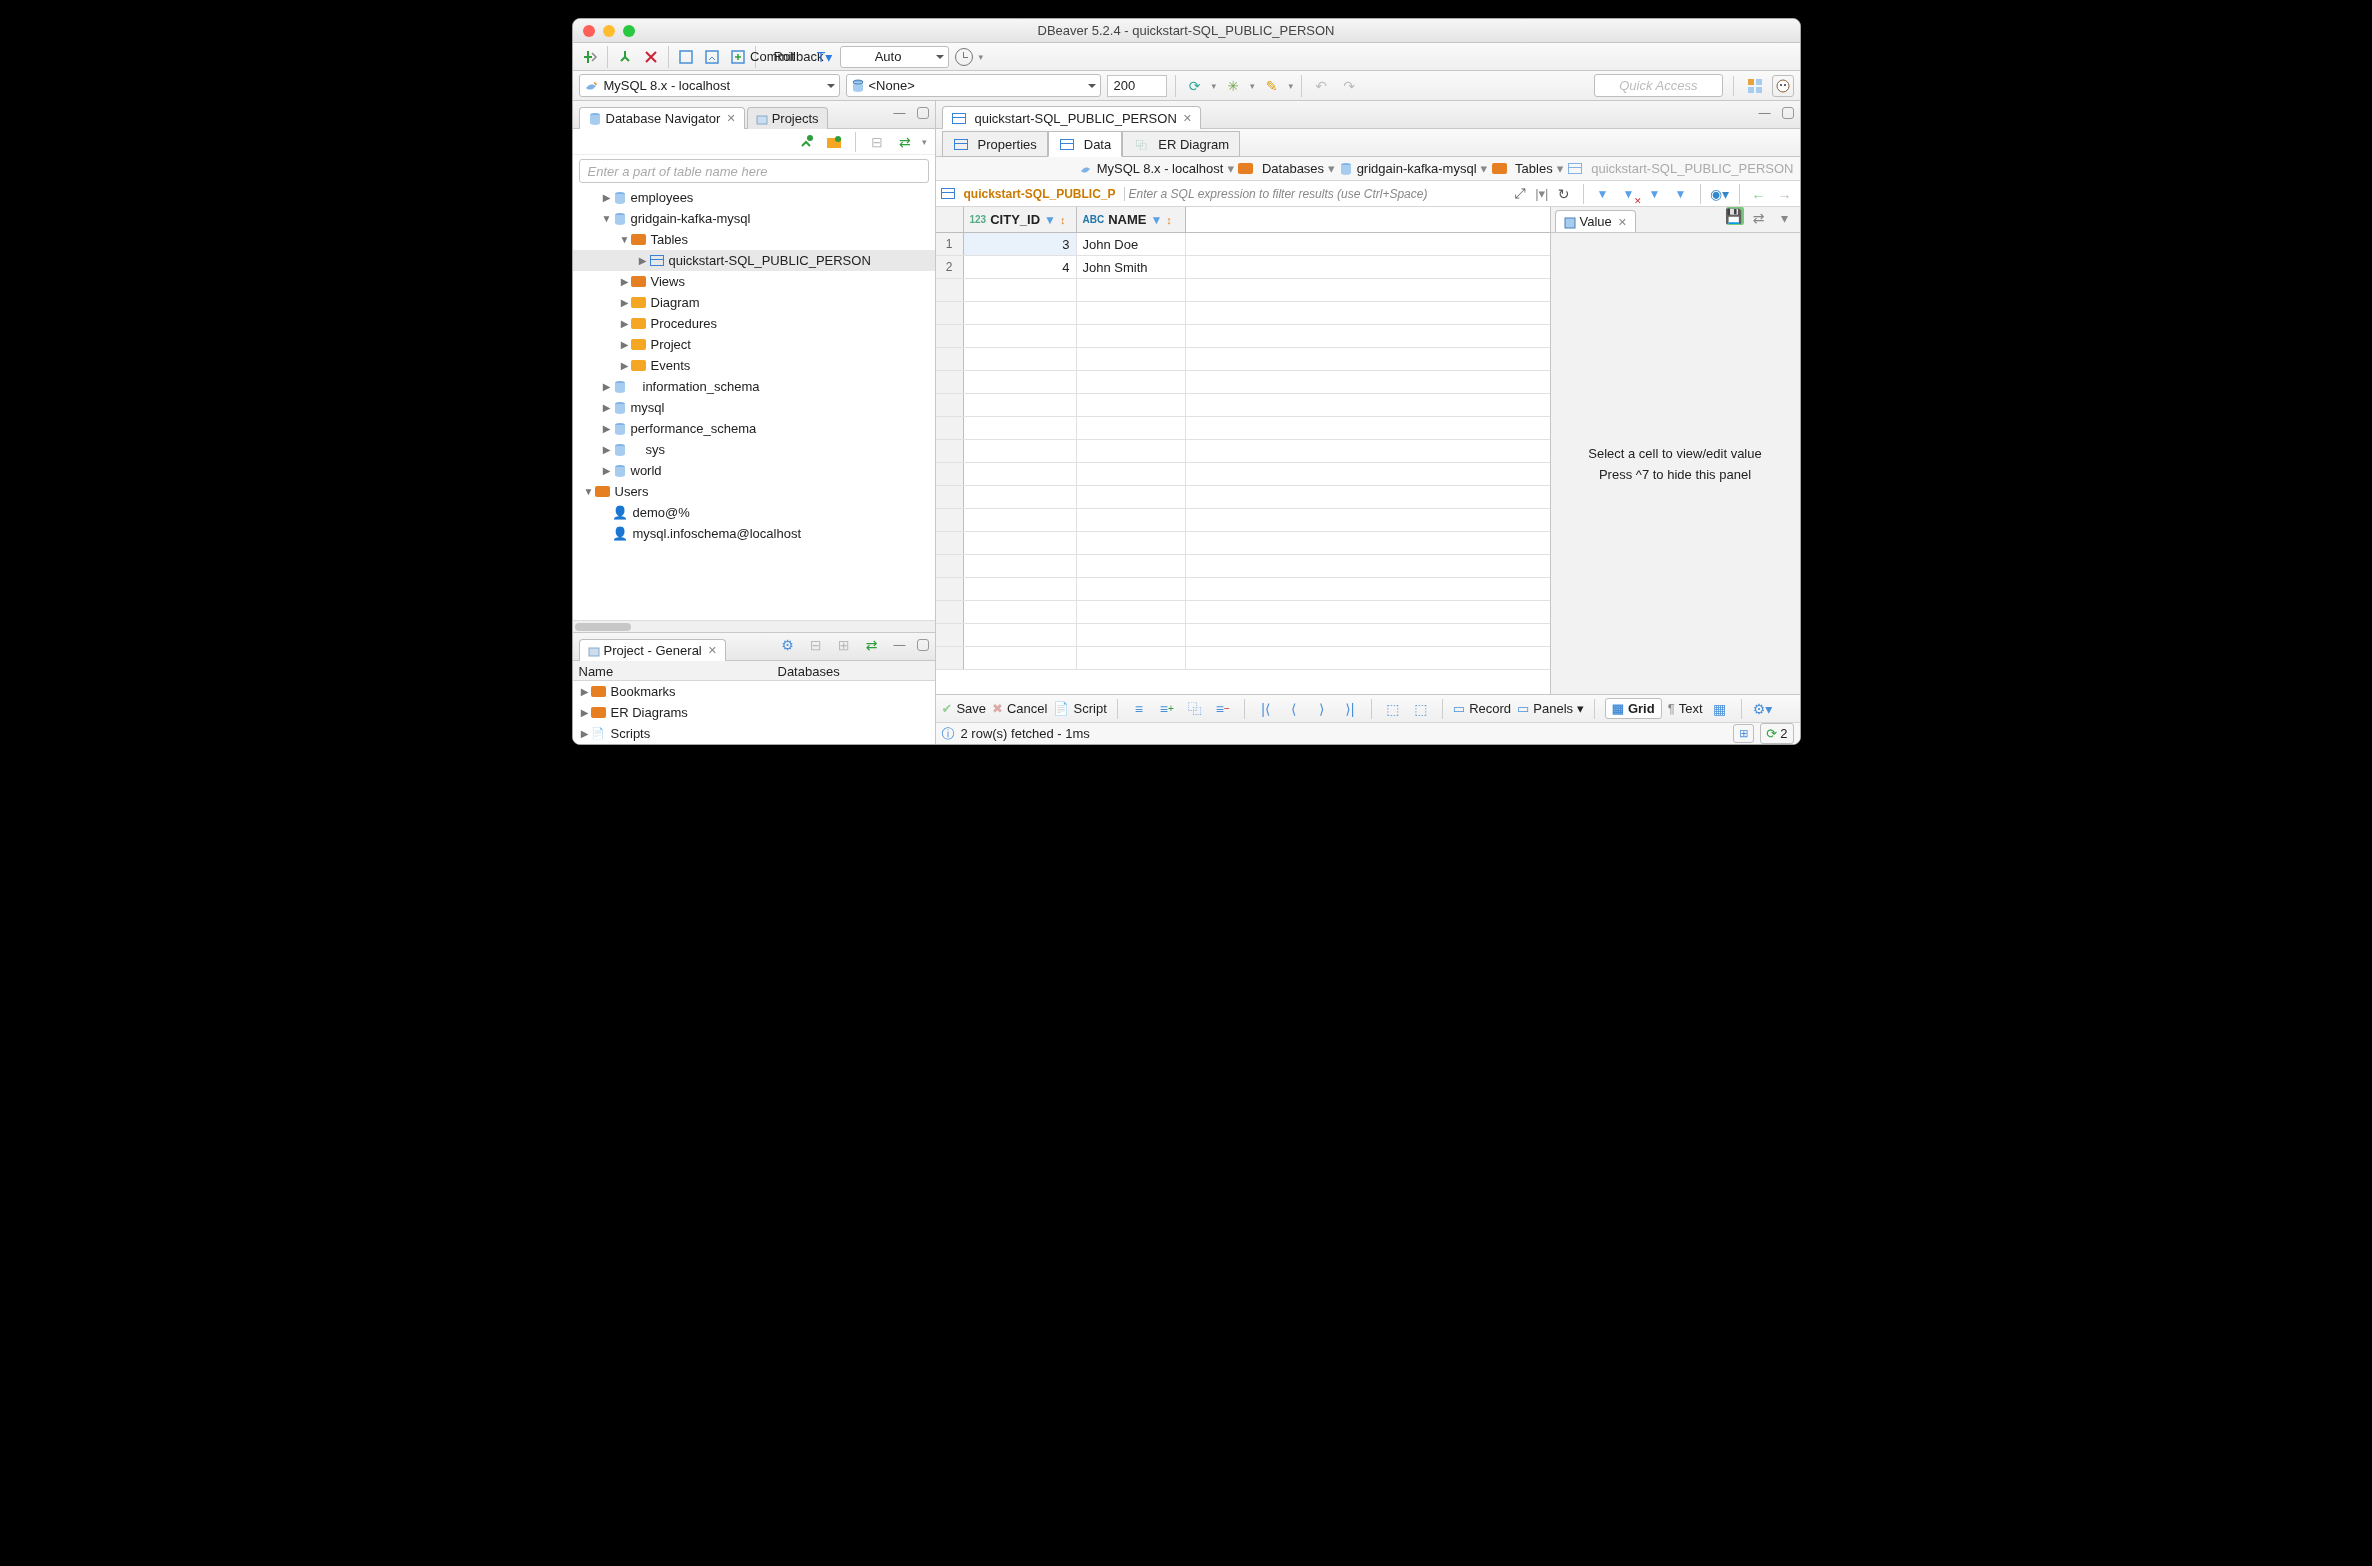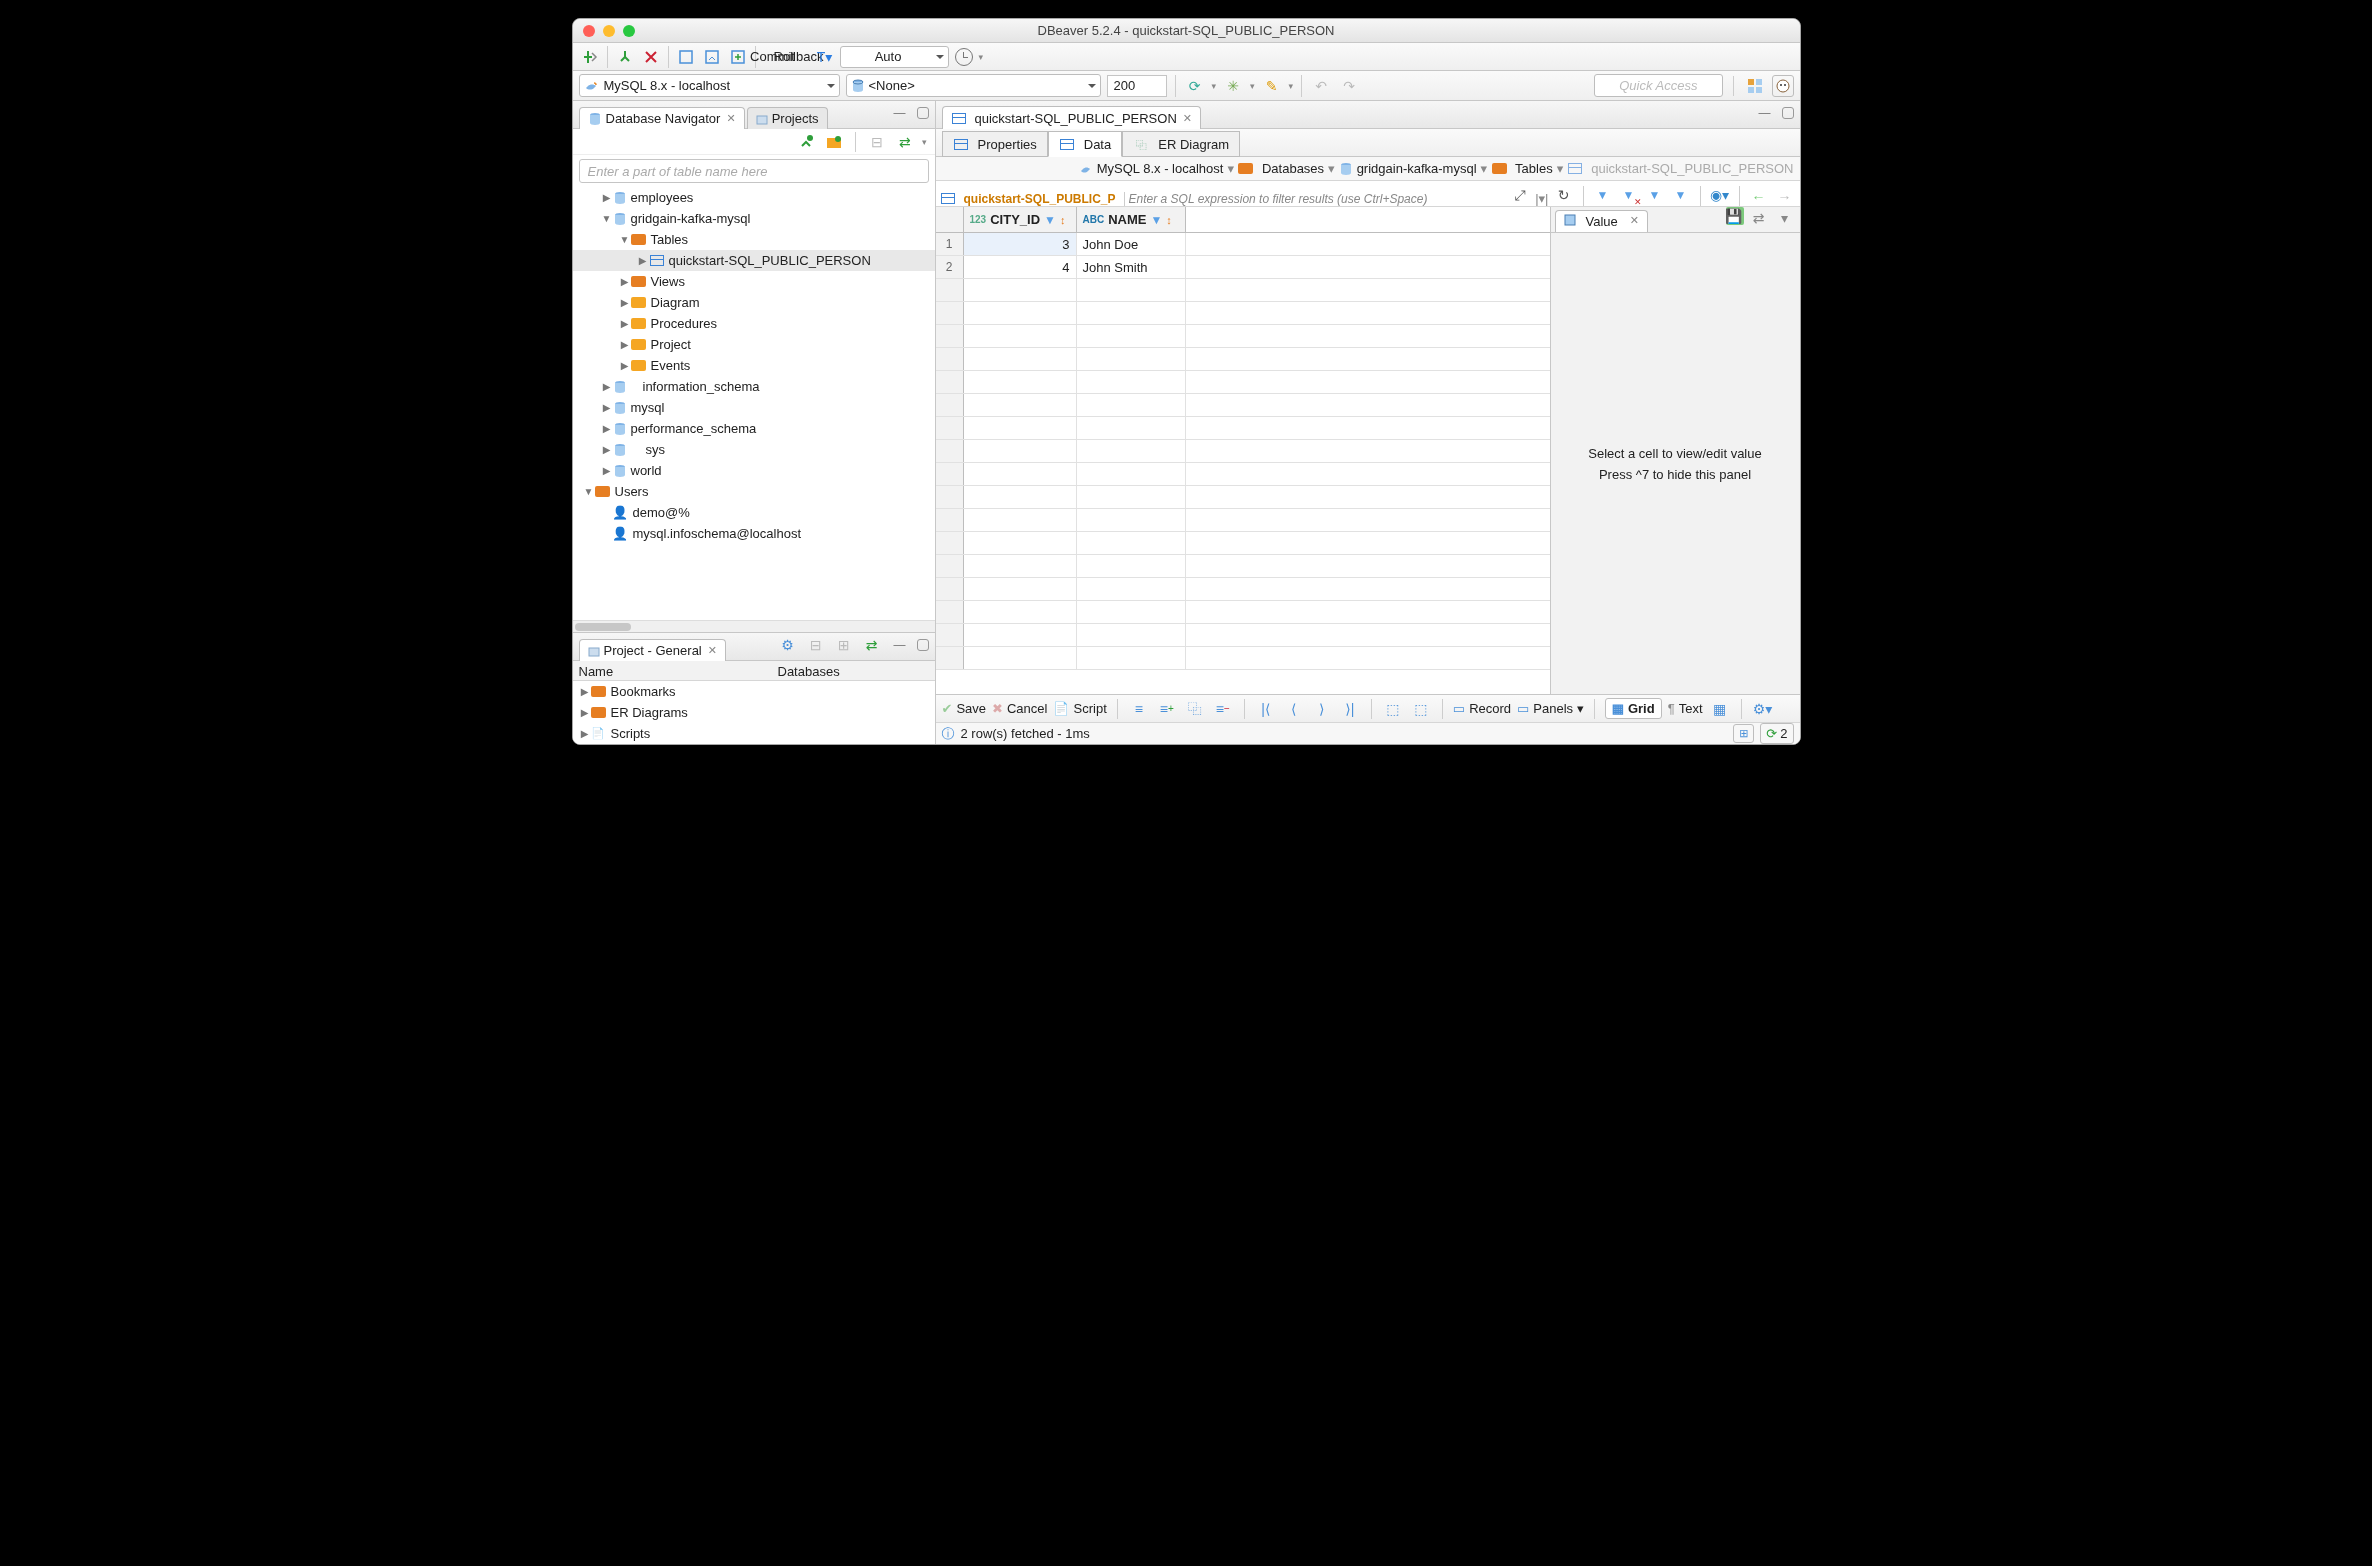--- a/index.html
+++ b/index.html
@@ -50,36 +50,36 @@
   .ptab{height:28px;background:linear-gradient(#f6f6f6,#e8e8e8);border-bottom:1px solid #c7c7c7;display:flex;align-items:flex-end;padding:0 6px}
   .phead{height:20px;background:#f2f2f2;border-bottom:1px solid #d6d6d6;display:flex;font-size:12px;color:#444}
   .phead div{padding:3px 6px}
   .main{flex:1;display:flex;flex-direction:column;min-width:0}
   .mtabbar{height:28px;background:linear-gradient(#f6f6f6,#e8e8e8);border-bottom:1px solid #c7c7c7;display:flex;align-items:flex-end;padding:0 6px}
   .subtabs{height:28px;display:flex;align-items:flex-end;padding-left:6px;gap:0;border-bottom:1px solid #c7c7c7;background:linear-gradient(#fafafa,#f0f0f0)}
   .subtab{border:1px solid #bdbdbd;padding:4px 10px;display:flex;align-items:center;gap:5px;background:#f0f0f0;font-size:13px;position:relative;top:1px}
   .subtab.active{background:#fff;border-bottom-color:#fff}
   .crumbs{height:24px;background:#f7f7f7;border-bottom:1px solid #d6d6d6;display:flex;align-items:center;justify-content:flex-end;padding:0 6px;gap:4px;font-size:12px;color:#444}
   .crumbs .chev{color:#888}
-  .filterrow{height:26px;border-bottom:1px solid #d6d6d6;display:flex;align-items:flex-end;padding:0 4px;gap:4px}
+  .filterrow{height:26px;border-bottom:1px solid #d6d6d6;display:flex;align-items:center;padding:0 4px;gap:4px}
   .filterrow .fname{color:#cc7a00;font-weight:600;font-size:12px}
   .filterrow .finput{flex:1;font-style:italic;color:#888;font-size:12px;padding:0 4px;border-left:1px solid #ccc;margin-left:4px;white-space:nowrap;overflow:hidden}
   .dg{flex:1;display:flex;min-height:0}
   .grid{flex:1;display:flex;flex-direction:column;border-right:1px solid #c7c7c7;min-width:0}
   .ghead{height:26px;display:flex;border-bottom:1px solid #bdbdbd}
   .corner{width:28px;background:#f2f2f2;border-right:1px solid #bdbdbd}
   .gcol{background:#f2f2f2;border-right:1px solid #bdbdbd;display:flex;align-items:center;padding:0 6px;gap:4px;font-weight:600}
   .gbody{flex:1;overflow:auto;display:flex;flex-direction:column}
   .grow{height:23px;display:flex;border-bottom:1px solid #e1e1e1}
   .rownum{width:28px;background:#f2f2f2;border-right:1px solid #bdbdbd;display:flex;align-items:center;justify-content:center;color:#666;font-size:12px}
   .cell{border-right:1px solid #e1e1e1;padding:0 6px;display:flex;align-items:center}
   .cell.num{justify-content:flex-end}
   .value{width:249px;background:#f2f2f2;display:flex;flex-direction:column}
   .vtab{height:26px;border-bottom:1px solid #c7c7c7;display:flex;align-items:flex-end;padding:0 4px}
-  .vtabi{background:#fff;border:1px solid #bdbdbd;border-bottom:none;border-radius:4px 4px 0 0;padding:3px 8px;display:flex;align-items:flex-start;gap:10px;font-size:12px}
+  .vtabi{background:#fff;border:1px solid #bdbdbd;border-bottom:none;border-radius:4px 4px 0 0;padding:3px 8px;display:flex;align-items:flex-end;gap:4px;font-size:12px}
   .vbody{flex:1;display:flex;flex-direction:column;align-items:center;justify-content:center;text-align:center;color:#444;gap:6px;padding:10px}
   .gstatus{height:28px;background:linear-gradient(#fafafa,#efefef);border-top:1px solid #c7c7c7;display:flex;align-items:center;padding:0 6px;gap:6px;font-size:12px;color:#888}
   .gstatus .tog{display:flex;align-items:center;gap:4px}
   .gstatus .active{color:#222;font-weight:600}
   .gfetch{height:22px;border-top:1px solid #d6d6d6;display:flex;align-items:center;padding:0 6px;background:#f7f7f7}
   .statusbar{height:22px;background:#f2f2f2;border-top:1px solid #c7c7c7;display:flex;align-items:center;padding:0 8px;gap:14px;font-size:12px;color:#444}
   svg{display:block}
   .pill{border:1px solid #bdbdbd;border-radius:3px;padding:2px 5px;background:#f7f7f7;font-size:11px;display:inline-flex;align-items:center;gap:3px}
   .i-db-cyl{width:14px;height:14px}
   .filter-ic{color:#5aa0e6;font-size:12px}

